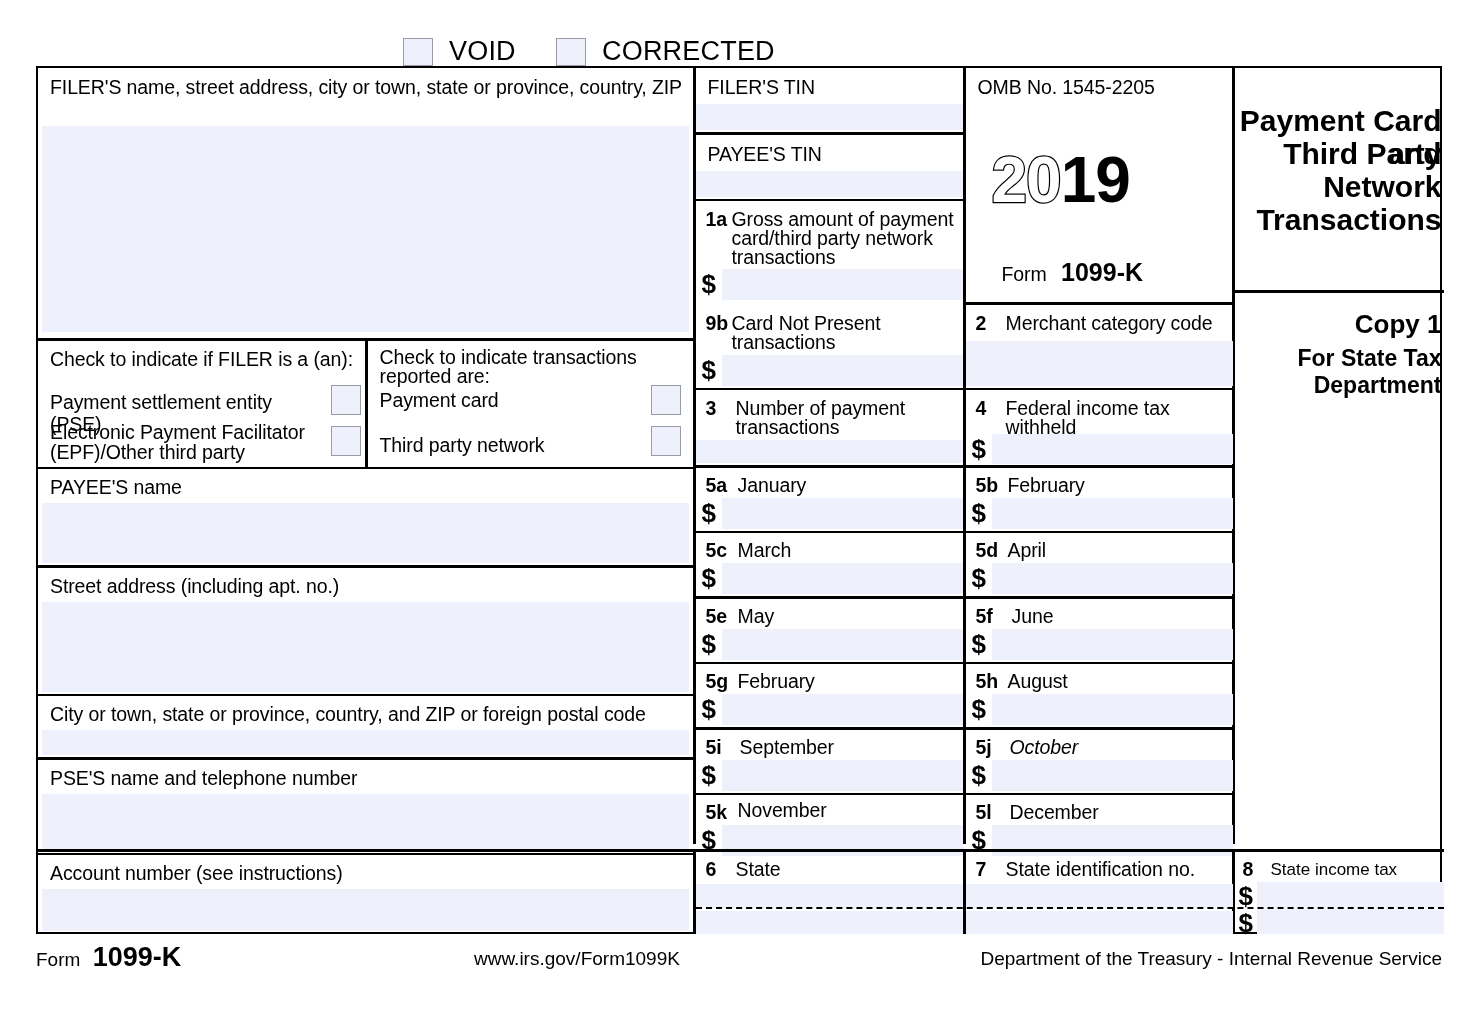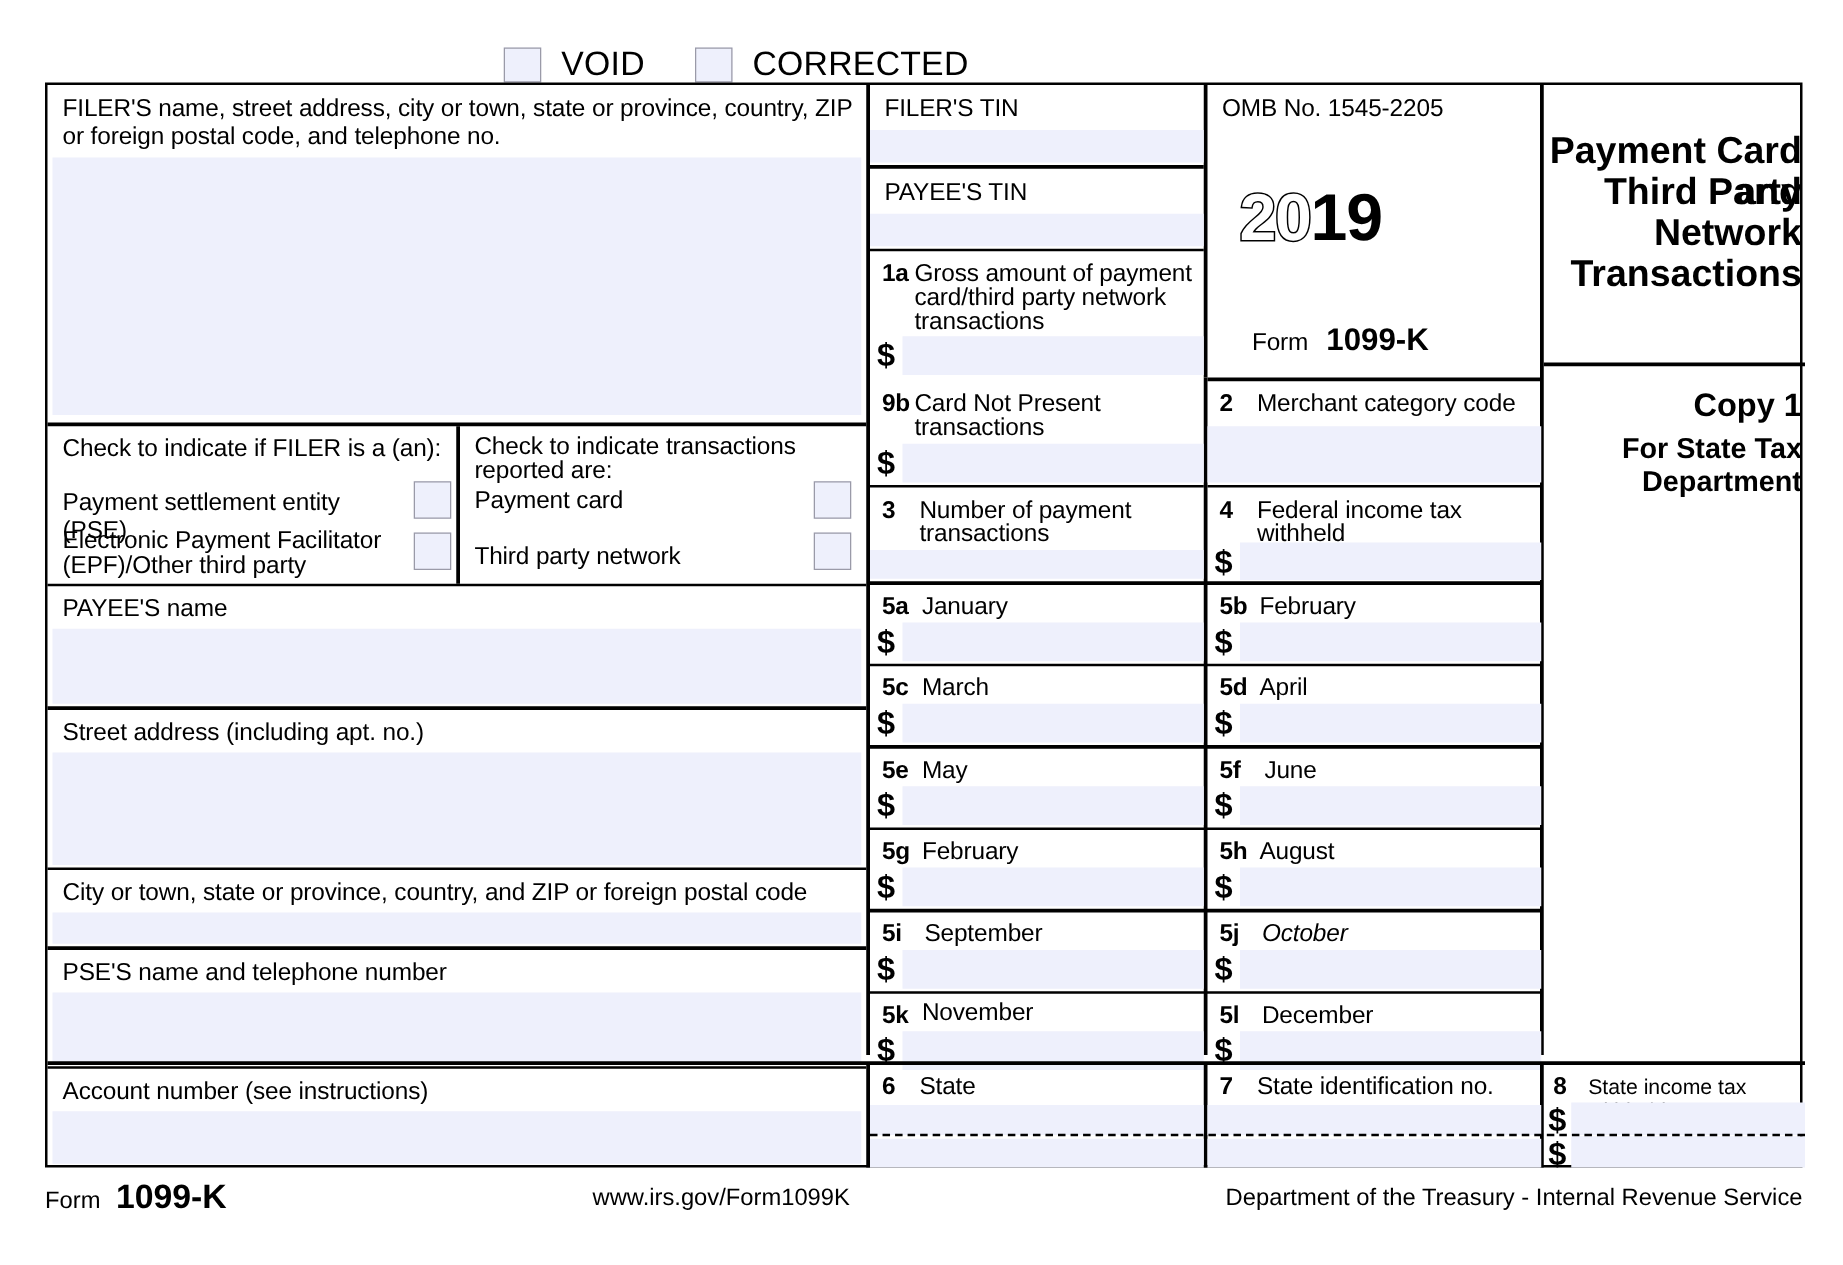--- a/index.html
+++ b/index.html
@@ -58,21 +58,21 @@
 
   
   .cb {
     width: 30px; height: 30px;
     background: #eef0fc;
     border: 1.8px solid #9a9aa8;
   }
 
   
   #year {
-    font-size: 53px;
+    font-size: 64px;
     font-weight: bold;
     letter-spacing: -1px;
     line-height: 1;
     white-space: nowrap;
   }
   #year .hollow {
     color: #ffffff;
     -webkit-text-stroke: 2.4px #000;
     paint-order: stroke fill;
   }
@@ -112,21 +112,20 @@
 
     <div class="abs" style="left:655px; top:0; width:2.5px; height:776px; background:#000;"></div>
 
     <div class="abs" style="left:925px; top:0; width:2.5px; height:234px; background:#000;"></div>
     <div class="abs" style="left:925px; top:234px; width:2.5px; height:542px; background:#000;"></div>
 
     <div class="abs" style="left:1194px; top:0; width:2.5px; height:776px; background:#000;"></div>
 
     <div class="abs" style="left:0; top:0; width:655px; height:270px;">
       <div class="abs lbl" style="left:12px; top:8px; width:640px;">FILER'S name, street address, city or town, state or province, country, ZIP</div>
-      <div class="abs lbl" style="left:12px; top:30px; width:640px;">or foreign postal code, and telephone no.</div>
       <div class="abs fill lbl" style="left:4px; top:58px; width:647px; height:206px; padding:2px 8px;"></div>
     </div>
     <div class="abs" style="left:0; top:270px; width:655px; height:2.5px; background:#000;"></div>
 
     <div class="abs" style="left:657.5px; top:0; width:267px; height:64px;">
       <div class="abs lbl" style="left:12px; top:8px;">FILER'S TIN</div>
       <div class="abs fill lbl" style="left:0; top:36px; width:267px; height:26px; padding:1px 8px;"></div>
     </div>
     <div class="abs" style="left:657.5px; top:64px; width:267px; height:2.5px; background:#000;"></div>
 

